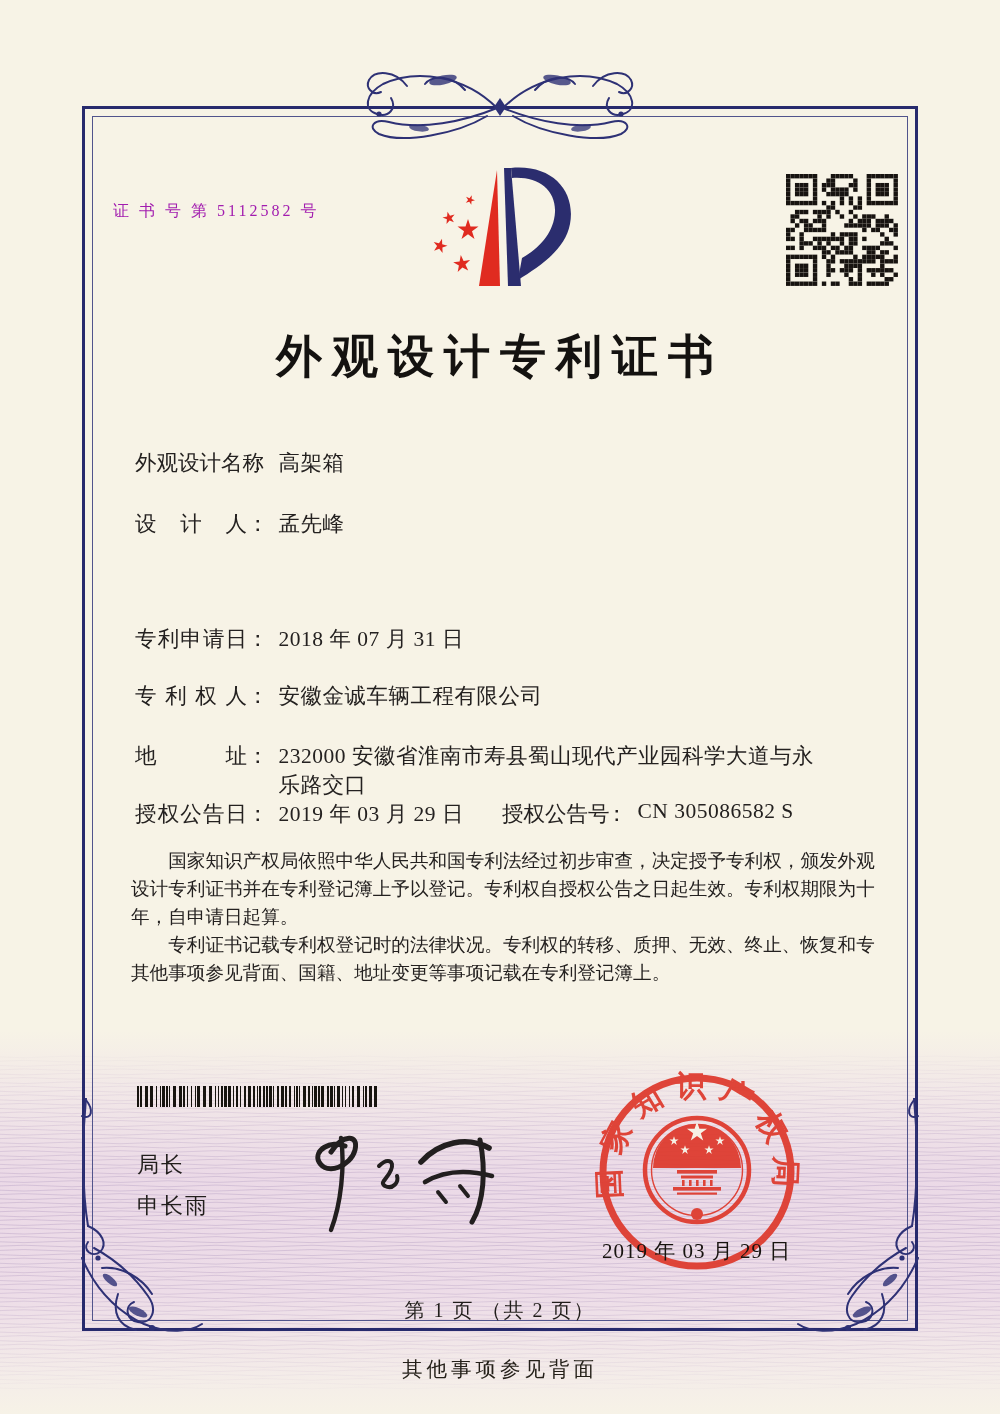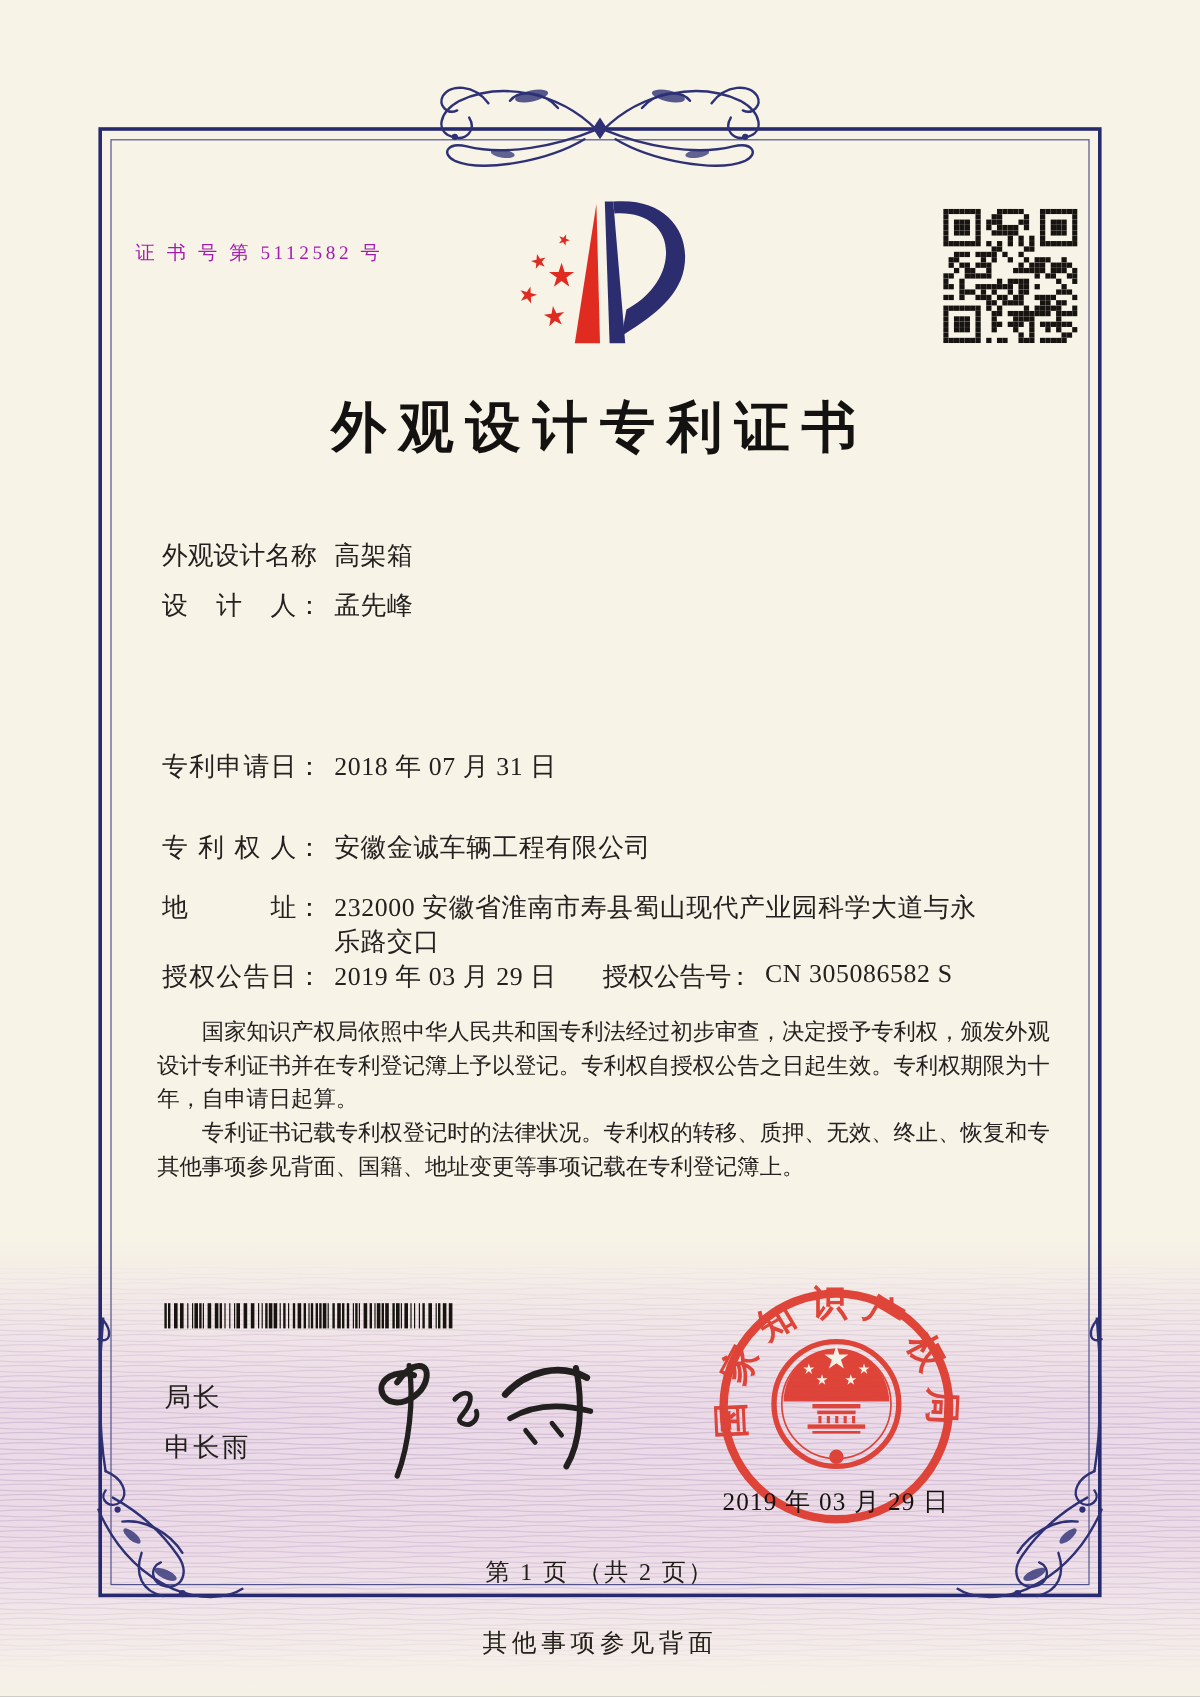--- a/index.html
+++ b/index.html
@@ -548,27 +548,27 @@
       <rect x="89.60" y="107.52" width="4.39" height="4.39" fill="#171310"></rect>
       <rect x="94.08" y="107.52" width="4.39" height="4.39" fill="#171310"></rect>
       <rect x="98.56" y="107.52" width="4.39" height="4.39" fill="#171310"></rect>
     </svg>
 
   <div class="title">外观设计专利证书</div>
 
   <div class="row" style="top:448px;">
     <span class="lbl">外观设计名称</span><span class="colon">：</span><span class="val">高架箱</span>
   </div>
-  <div class="row" style="top:490px;">
+  <div class="row" style="top:509px;">
     <span class="lbl">设计人</span><span class="colon">：</span><span class="val">孟先峰</span>
   </div>
   <div class="row" style="top:624px;">
     <span class="lbl">专利申请日</span><span class="colon">：</span><span class="val">2018 年 07 月 31 日</span>
   </div>
-  <div class="row" style="top:681px;margin-top:10px;">
+  <div class="row" style="top:681px;">
     <span class="lbl">专利权人</span><span class="colon">：</span><span class="val">安徽金诚车辆工程有限公司</span>
   </div>
   <div class="row" style="top:741px;">
     <span class="lbl">地址</span><span class="colon">：</span><span class="val multiline">232000  安徽省淮南市寿县蜀山现代产业园科学大道与永
 乐路交口</span>
   </div>
 
   <div class="row" style="top:799px; width:830px;">
     <span class="lbl">授权公告日</span><span class="colon">：</span><span class="val">2019 年 03 月 29 日</span>
     <span class="pair2">

